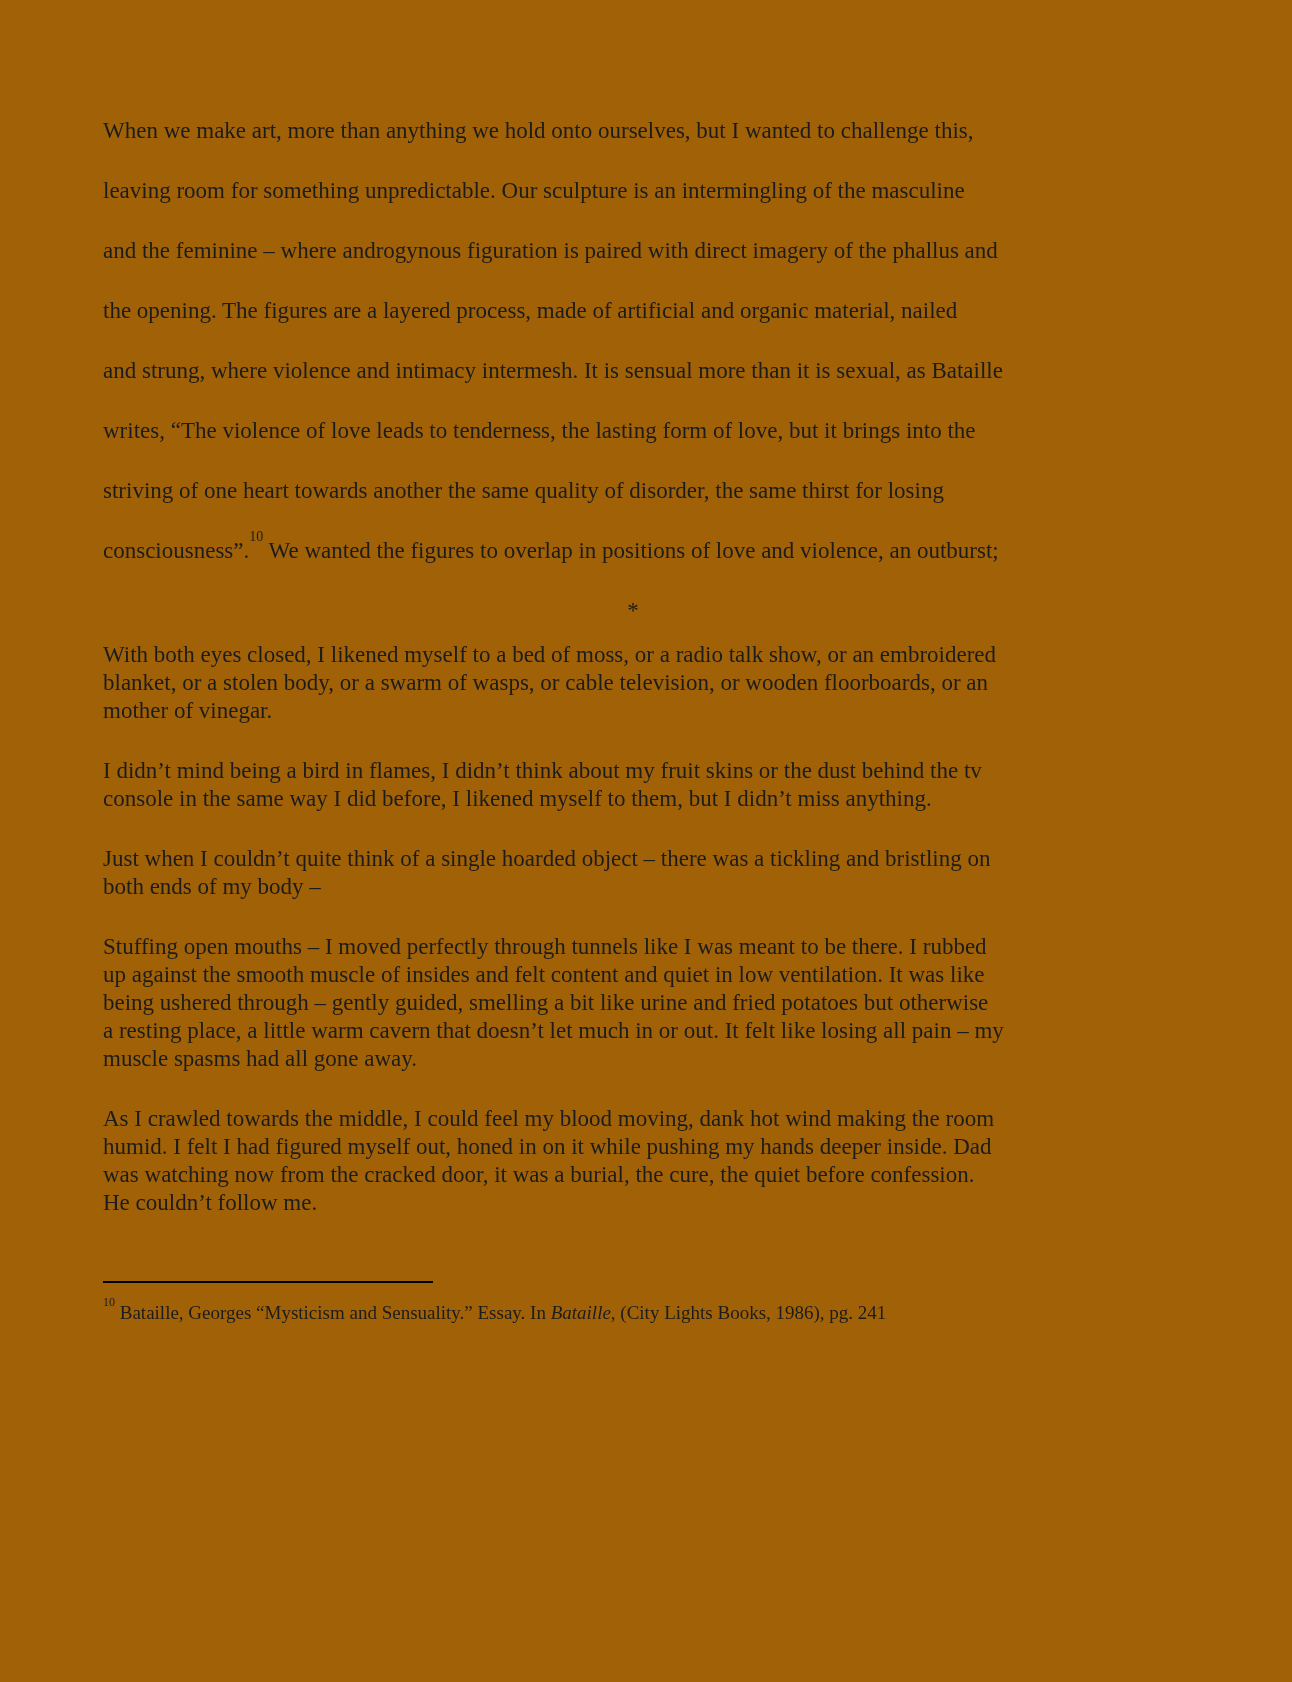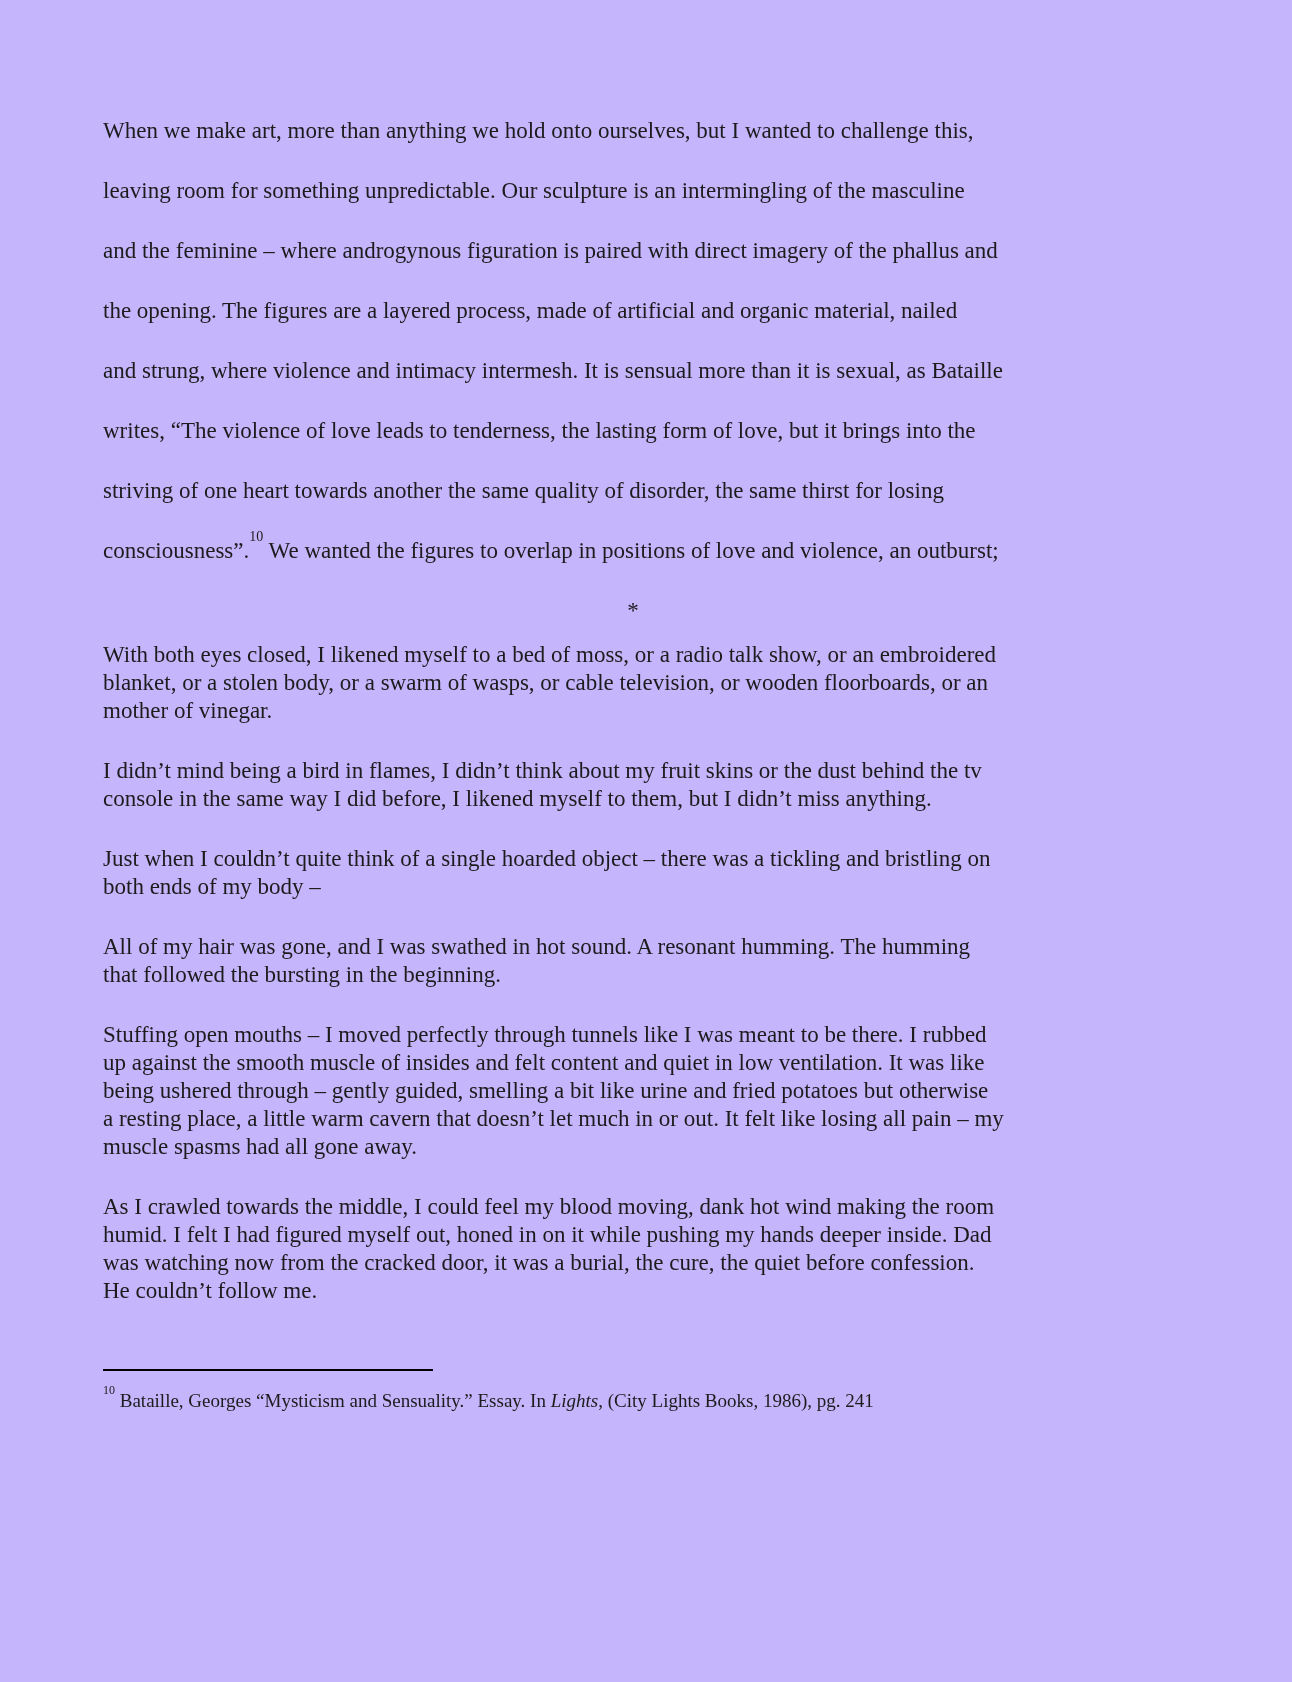--- a/index.html
+++ b/index.html
@@ -12,21 +12,21 @@
     height: 1682px;
     font-family: "Liberation Serif", "DejaVu Serif", serif;
     color: #1c1c1c;
     overflow: hidden;
   }
   .page {
     box-sizing: border-box;
     width: 1292px;
     height: 1682px;
     padding: 101px 102px 0 103px;
-    background: #c4b5fd;
+    background: #a16207;
   }
   .content {
     width: 1060px;
   }
   
   .p-double {
     font-size: 23px;
     line-height: 60px;
     margin: 0;
   }
@@ -106,40 +106,36 @@
     <div class="p-single">
       <div class="line">I didn’t mind being a bird in flames, I didn’t think about my fruit skins or the dust behind the tv</div>
       <div class="line">console in the same way I did before, I likened myself to them, but I didn’t miss anything.</div>
     </div>
 
     <div class="p-single">
       <div class="line">Just when I couldn’t quite think of a single hoarded object – there was a tickling and bristling on</div>
       <div class="line">both ends of my body –</div>
     </div>
 
-    <div class="p-single">
-      <div class="line">All of my hair was gone, and I was swathed in hot sound. A resonant humming. The humming</div>
-      <div class="line">that followed the bursting in the beginning.</div>
-    </div>
 
     <div class="p-single">
       <div class="line">Stuffing open mouths – I moved perfectly through tunnels like I was meant to be there. I rubbed</div>
       <div class="line">up against the smooth muscle of insides and felt content and quiet in low ventilation. It was like</div>
       <div class="line">being ushered through – gently guided, smelling a bit like urine and fried potatoes but otherwise</div>
       <div class="line">a resting place, a little warm cavern that doesn’t let much in or out. It felt like losing all pain – my</div>
       <div class="line">muscle spasms had all gone away.</div>
     </div>
 
     <div class="p-single">
       <div class="line">As I crawled towards the middle, I could feel my blood moving, dank hot wind making the room</div>
       <div class="line">humid. I felt I had figured myself out, honed in on it while pushing my hands deeper inside. Dad</div>
       <div class="line">was watching now from the cracked door, it was a burial, the cure, the quiet before confession.</div>
       <div class="line">He couldn’t follow me.</div>
     </div>
 
     <hr class="footnote-rule">
 
     <div class="footnote">
-      <sup class="fn-ref">10</sup><span> Bataille, Georges “Mysticism and Sensuality.” Essay. In </span><span class="italic">Lights</span><span>, (City Lights Books, 1986), pg. 241</span>
+      <sup class="fn-ref">10</sup><span> Bataille, Georges “Mysticism and Sensuality.” Essay. In </span><span class="italic">Bataille</span><span>, (City Lights Books, 1986), pg. 241</span>
     </div>
 
   </div>
 </div>
 
 </body></html>

